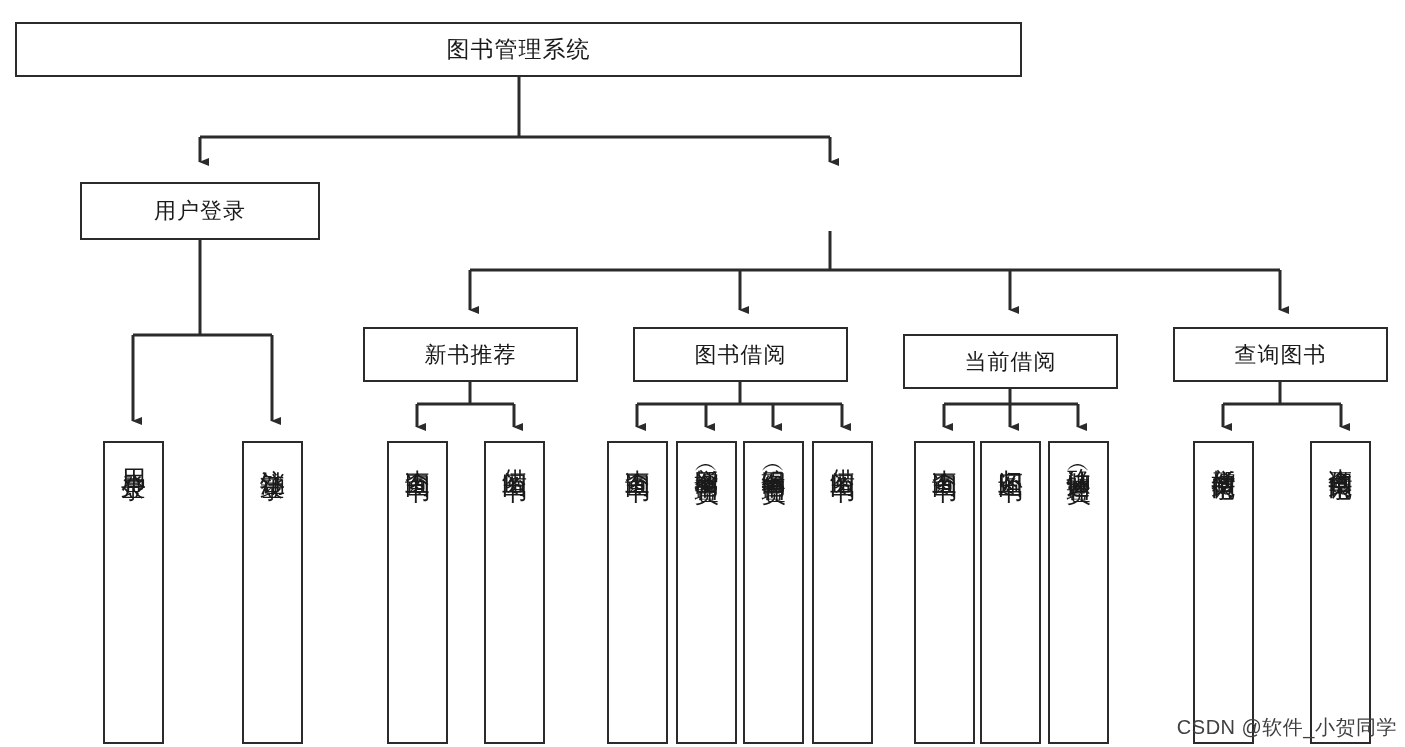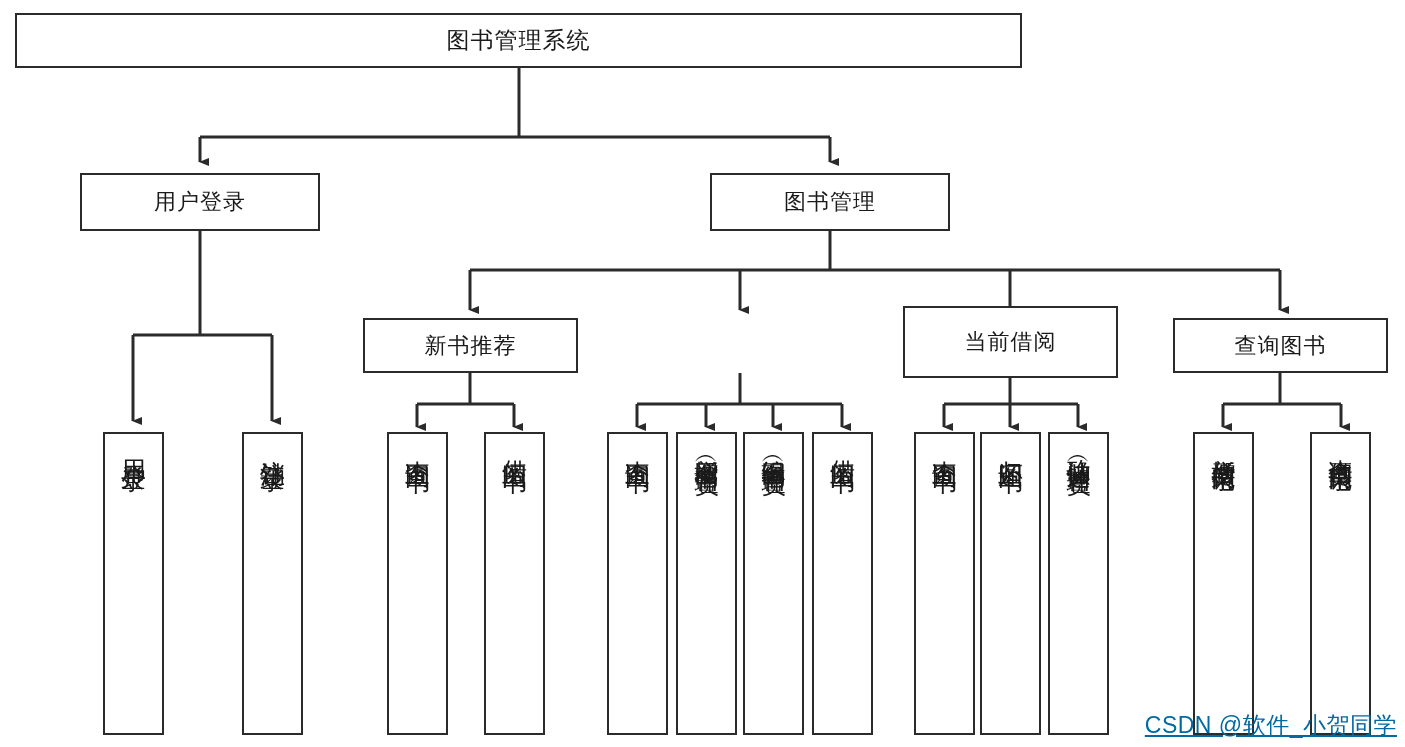--- a/index.html
+++ b/index.html
@@ -28,20 +28,21 @@
   }
   .node {
     position: absolute;
     box-sizing: border-box;
     background: #ffffff;
     border: 2px solid #2b2b2b;
     display: flex;
     align-items: center;
     justify-content: center;
     color: #1a1a1a;
+    margin-top: 9px;
   }
   .node .node-label {
     display: block;
     text-align: center;
     line-height: 1.18;
     white-space: nowrap;
   }
   .node.horizontal .node-label {
     font-size: 22px;
     letter-spacing: 1px;
@@ -64,26 +65,25 @@
     white-space: nowrap;
   }
   .node.vertical.mid .node-label {
     font-size: 24px;
     letter-spacing: 2px;
   }
   .watermark {
     position: absolute;
     right: 8px;
     bottom: 6px;
-    font-size: 23px;
-    color: #0369a1;
+    font-size: 20px;
+    color: #404040;
     letter-spacing: 0.5px;
     user-select: none;
     white-space: nowrap;
-    text-decoration: underline;
   }
 </style>
 </head>
 <body>
 
 <div id="diagram-root">
 
   <svg id="wires" viewBox="0 0 1405 747" xmlns="http://www.w3.org/2000/svg">
     <defs>
       <marker id="arrowhead" markerWidth="9" markerHeight="10" refX="4" refY="9" orient="auto" markerUnits="userSpaceOnUse">
@@ -135,30 +135,30 @@
   </svg>
 
   <div class="node root horizontal" style="left:15px; top:13px; width:1007px; height:55px;">
     <span class="node-label">图书管理系统</span>
   </div>
 
   <div class="node horizontal" style="left:80px; top:173px; width:240px; height:58px;">
     <span class="node-label">用户登录</span>
   </div>
 
-  <div class="node horizontal" style="left:710px; top:173px; width:240px; height:58px;">
-    <span class="node-label">图书管理</span>
-  </div>
 
   <div class="node horizontal" style="left:363px; top:318px; width:215px; height:55px;justify-content:center;">
     <span class="node-label">新书推荐</span>
   </div>
 
-
-  <div class="node horizontal" style="left:903px; top:306px; width:215px; height:72px;">
+  <div class="node horizontal" style="left:633px; top:318px; width:215px; height:55px;">
+    <span class="node-label">图书借阅</span>
+  </div>
+
+  <div class="node horizontal" style="left:903px; top:325px; width:215px; height:55px;">
     <span class="node-label">当前借阅</span>
   </div>
 
   <div class="node horizontal" style="left:1173px; top:318px; width:215px; height:55px;">
     <span class="node-label">查询图书</span>
   </div>
 
   <div class="node vertical" style="left:103px; top:432px; width:61px; height:303px;">
     <span class="node-label">用户登录</span>
   </div>

